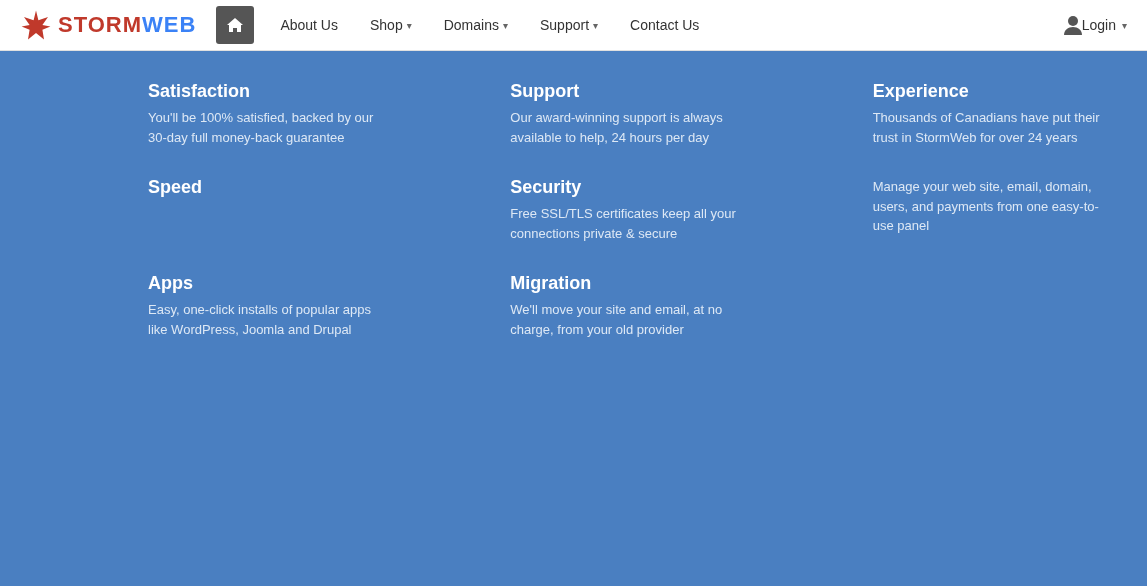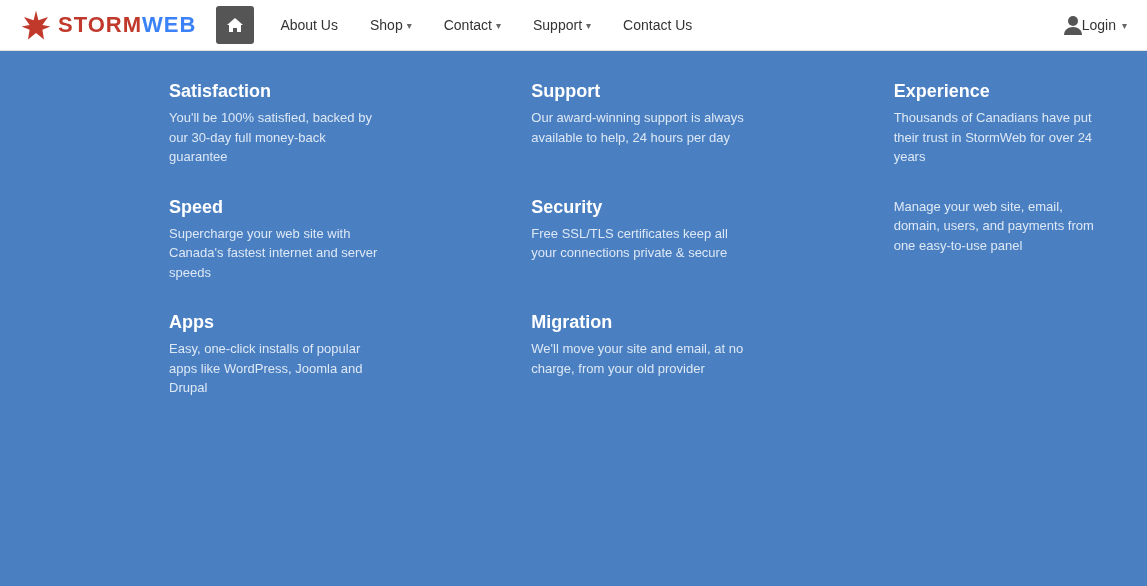--- a/index.html
+++ b/index.html
@@ -108,21 +108,21 @@
       flex-shrink: 0;
       width: 90px;
       display: flex;
       align-items: center;
       justify-content: center;
     }
     .feature-icon svg {
       fill: #3a6fa0;
       opacity: 0.85;
     }
-    .feature-text { flex: 1; margin-left: 21px; }
+    .feature-text { flex: 1; }
     .feature-title {
       font-size: 18px;
       font-weight: bold;
       color: #fff;
       margin-bottom: 6px;
     }
     .feature-desc {
       font-size: 13px;
       color: #dde8f5;
       line-height: 1.5;
@@ -151,21 +151,21 @@
       </svg>
     </div>
     <a class="nav-link">
         <span>About Us</span>
       </a>
     <a class="nav-link">
         <span>Shop</span> 
         <span class="arrow">▾</span>
       </a>
     <a class="nav-link">
-        <span>Contact</span> 
+        <span>Domains</span> 
         <span class="arrow">▾</span>
       </a>
     <a class="nav-link">
         <span>Support</span> 
         <span class="arrow">▾</span>
       </a>
     <a class="nav-link">
         <span>Contact Us</span>
       </a>
   </div>
@@ -230,21 +230,20 @@
         <div class="feature-desc">Thousands of Canadians have put their trust in StormWeb for over 24 years</div>
       </div>
     </div>
 
     <div class="feature-item">
       <div class="feature-icon">
         
       </div>
       <div class="feature-text">
         <div class="feature-title">Speed</div>
-        <div class="feature-desc">Supercharge your web site with Canada's fastest internet and server speeds</div>
       </div>
     </div>
 
     <div class="feature-item">
       <div class="feature-icon">
         
       </div>
       <div class="feature-text">
         <div class="feature-title">Security</div>
         <div class="feature-desc">Free SSL/TLS certificates keep all your connections private &amp; secure</div>

